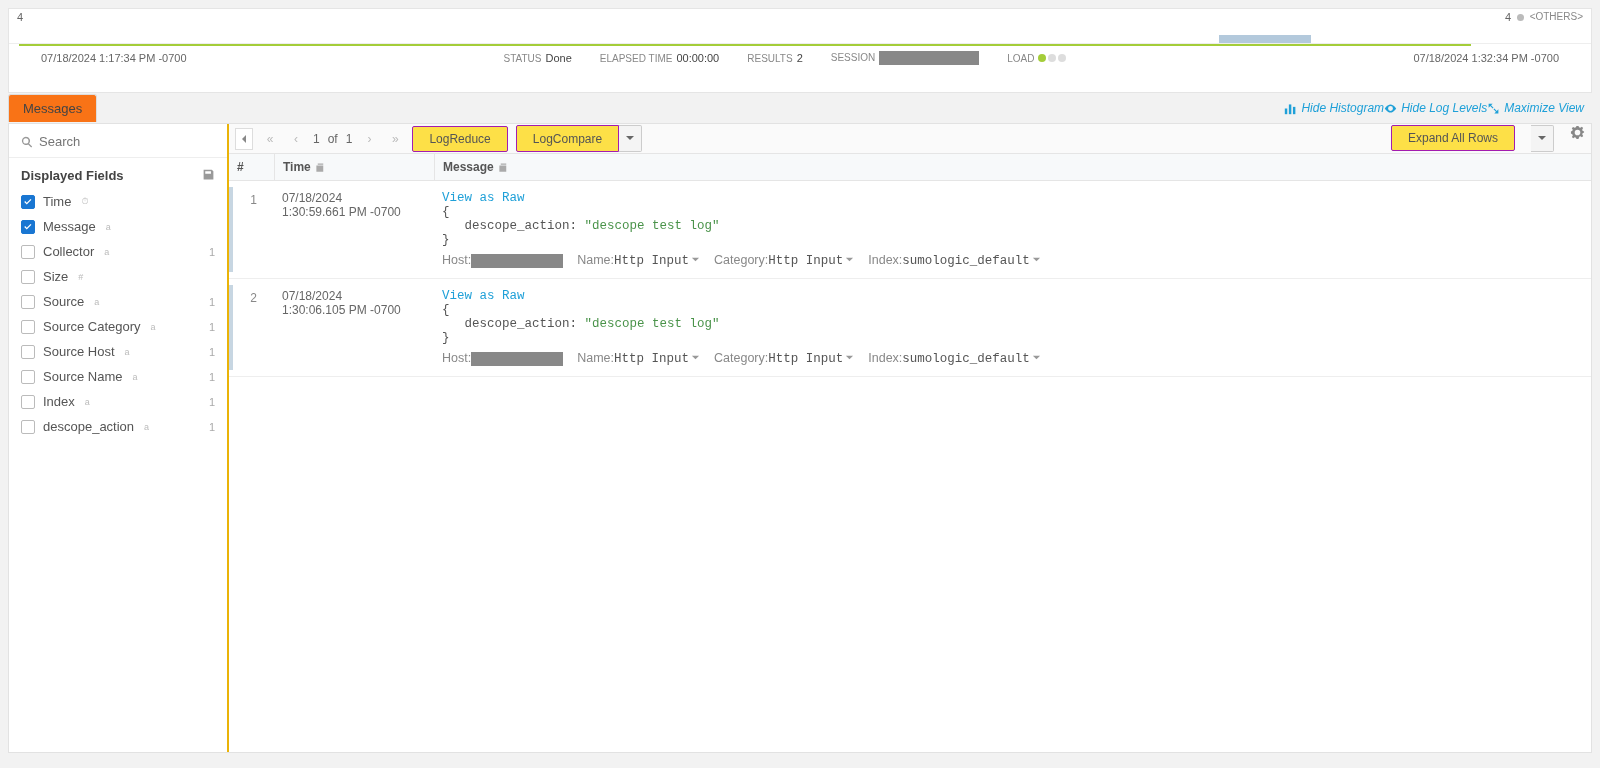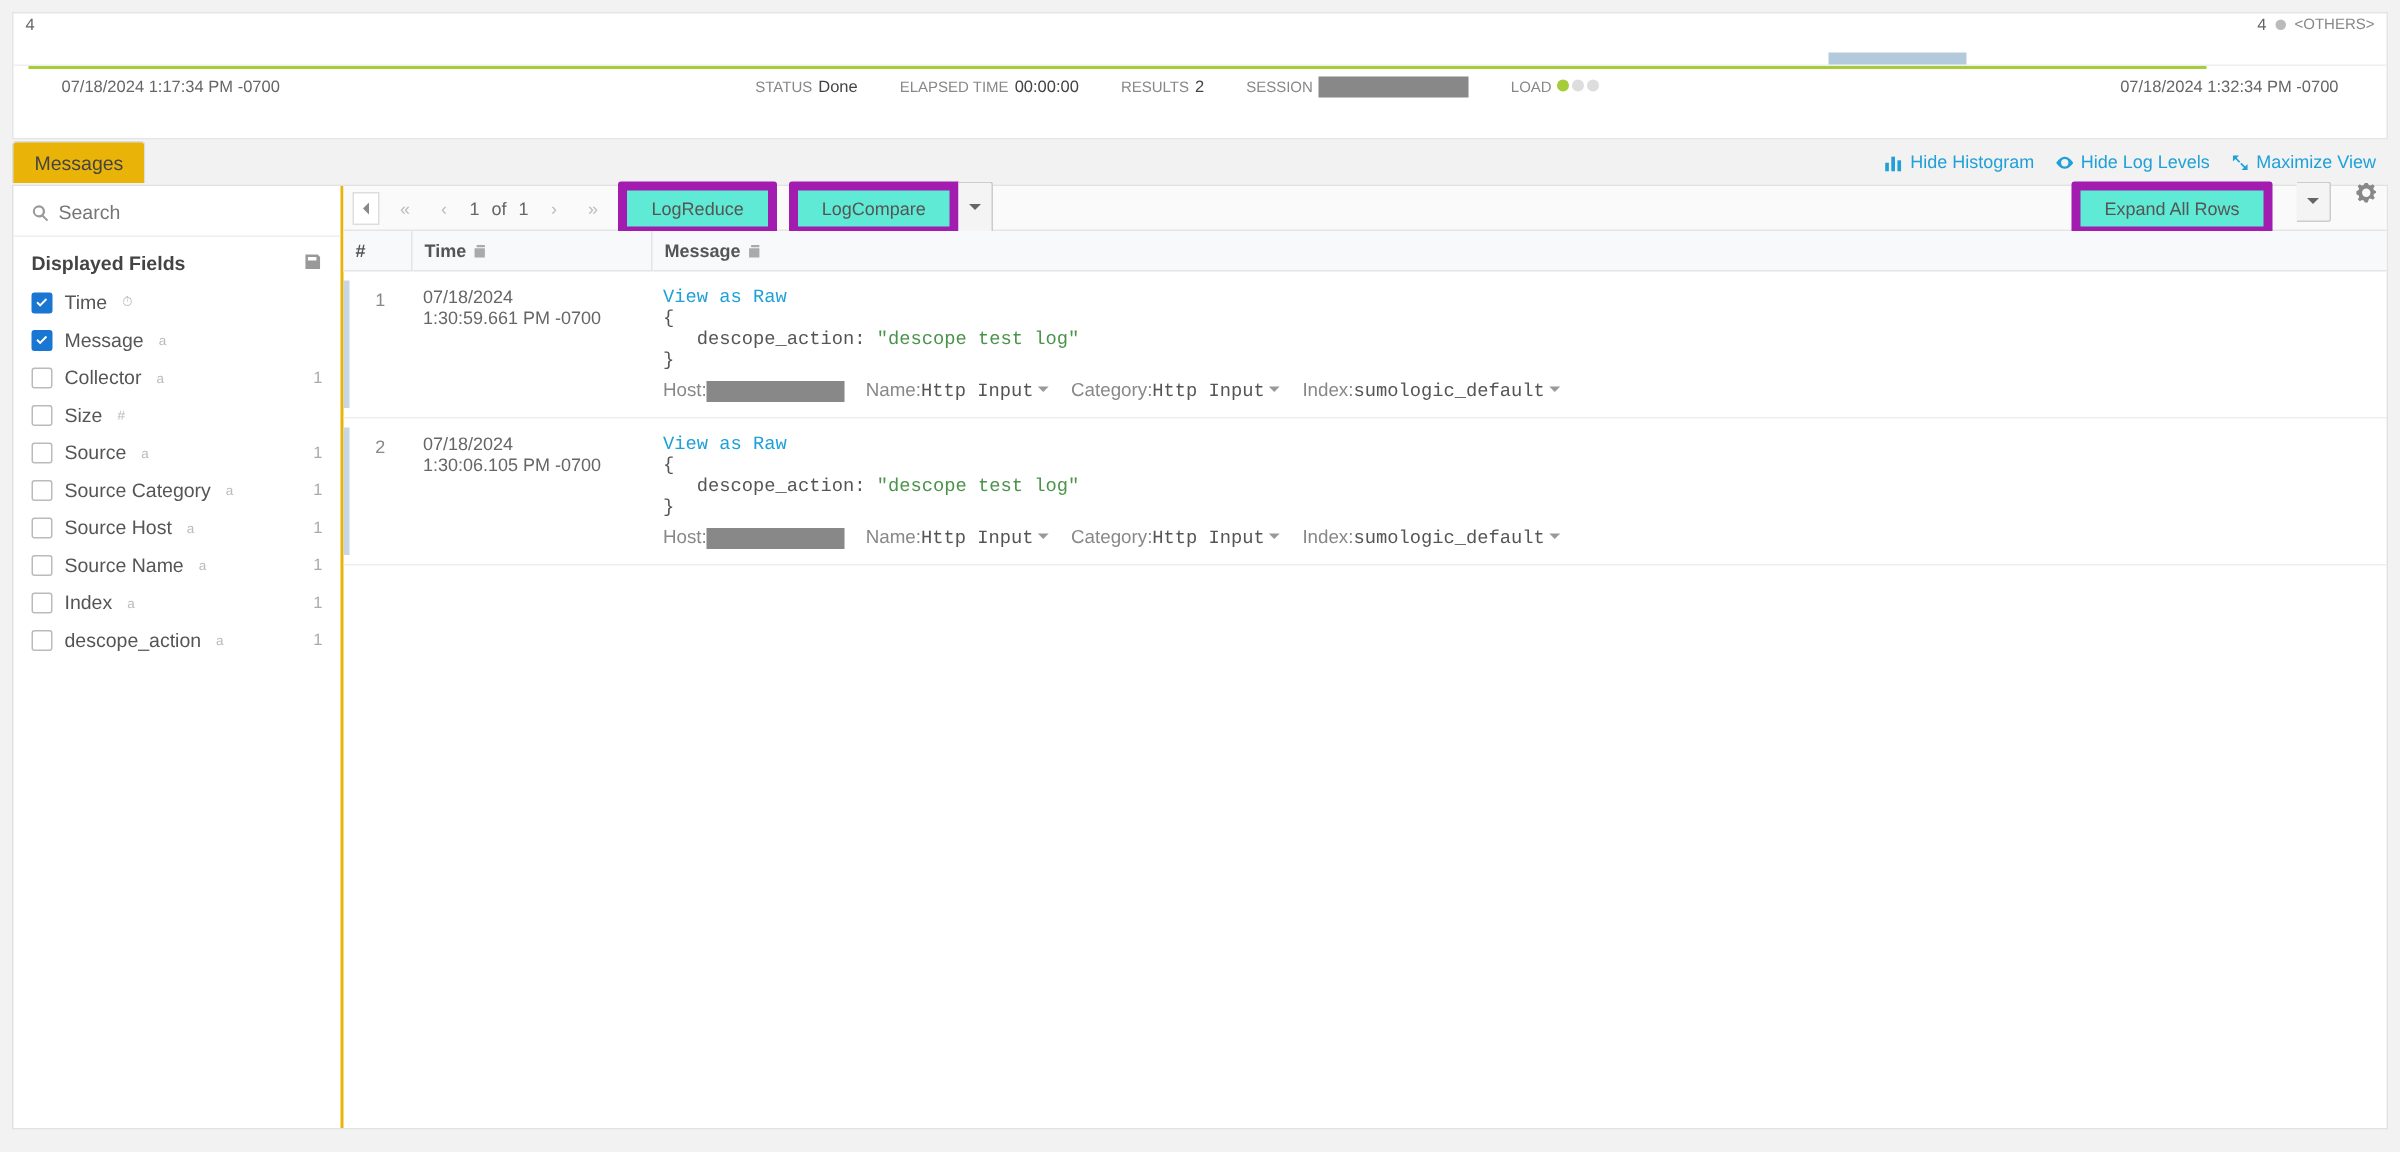--- a/index.html
+++ b/index.html
@@ -22,22 +22,22 @@
 .status-block { display: inline-block; margin-right: 28px; }
 .status-label { color: #888; text-transform: uppercase; font-size: 10px; margin-right: 4px; }
 .status-val { color: #444; }
 .center-status { margin: 0 auto; display: flex; align-items: center; }
 .redacted { display: inline-block; width: 100px; height: 14px; background: #888; vertical-align: middle; }
 .load-dots .d { display: inline-block; width: 8px; height: 8px; border-radius: 50%; margin-right: 2px; }
 .d.on { background: #a4cd39; } .d.off { background: #ddd; }
 
 
 .tab-row { margin: 0 8px; display: flex; align-items: center; background: #f2f2f2; height: 30px; }
-.tab { background: #eab308; border: 1px solid #ddd; border-bottom: none; padding: 6px 14px; font-size: 13px; color: #444; border-radius: 3px 3px 0 0; }
-.toolbar-right { margin-left: auto; display: flex; gap: 14px; padding-right: 8px; }
+.tab { background: #f97316; border: 1px solid #ddd; border-bottom: none; padding: 6px 14px; font-size: 13px; color: #444; border-radius: 3px 3px 0 0; }
+.toolbar-right { margin-left: auto; display: flex; padding-right: 8px; font-style: italic; }
 .tool-link { color: #1fa0d8; font-size: 12px; cursor: pointer; display: inline-flex; align-items: center; gap: 4px; }
 .tool-link svg { width: 13px; height: 13px; fill: #1fa0d8; }
 
 
 .main { display: flex; margin: 0 8px 8px 8px; background: #fff; border: 1px solid #e2e2e2; height: 630px; }
 .sidebar { width: 220px; border-right: 2px solid #eab308; padding: 10px 0; overflow-y: auto; }
 .search-row { display: flex; align-items: center; padding: 0 12px 8px 12px; border-bottom: 1px solid #eee; gap: 6px; }
 .search-row svg { width: 14px; height: 14px; fill: #999; }
 .search-row input { border: none; outline: none; flex: 1; font-size: 13px; color: #555; }
 .section-head { font-size: 13px; font-weight: 600; color: #444; padding: 10px 12px 6px 12px; display: flex; justify-content: space-between; align-items: flex-start; }
@@ -49,21 +49,21 @@
 .field-type { font-size: 9px; color: #bbb; margin-left: 2px; }
 .field-count { margin-left: auto; color: #aaa; font-size: 11px; }
 
 
 .results { flex: 1; display: flex; flex-direction: column; }
 .results-toolbar { display: flex; align-items: center; height: 30px; border-bottom: 1px solid #e5e5e5; background: #fafafa; padding: 0 6px; gap: 8px; }
 .collapse-btn { width: 18px; height: 22px; display: inline-flex; align-items: center; justify-content: center; border: 1px solid #ddd; background: #fff; cursor: pointer; }
 .collapse-btn svg { width: 8px; height: 8px; fill: #888; }
 .pager { display: flex; align-items: center; gap: 8px; font-size: 12px; color: #666; }
 .pager .pbtn { width: 18px; height: 18px; display: inline-flex; align-items: center; justify-content: center; color: #bbb; cursor: pointer; }
-.tool-btn { padding: 5px 16px; border: 6px solid #a21caf; background: #5eead4; font-size: 12px; color: #555; cursor: pointer; border-radius: 2px; }
+.tool-btn { padding: 5px 16px; border: 1px solid #a21caf; background: #fde047; font-size: 12px; color: #555; cursor: pointer; border-radius: 2px; }
 .tool-btn.group-start { border-top-right-radius: 0; border-bottom-right-radius: 0; }
 .tool-dd { padding: 5px 6px; border: 1px solid #ccc; border-left: none; background: #f4f4f4; cursor: pointer; border-radius: 0 2px 2px 0; }
 .expand-section { margin-left: auto; display: flex; align-items: flex-start; gap: 16px; }
 .gear { cursor: pointer; }
 .gear svg { width: 15px; height: 15px; fill: #888; }
 
 
 .thead { display: flex; background: #f7f9fa; border-bottom: 1px solid #e5e5e5; font-size: 12px; font-weight: 600; color: #555; }
 .th-num { width: 45px; padding: 6px 8px; }
 .th-time { width: 160px; padding: 6px 8px; display: flex; align-items: center; gap: 4px; border-left: 1px solid #e5e5e5; }

